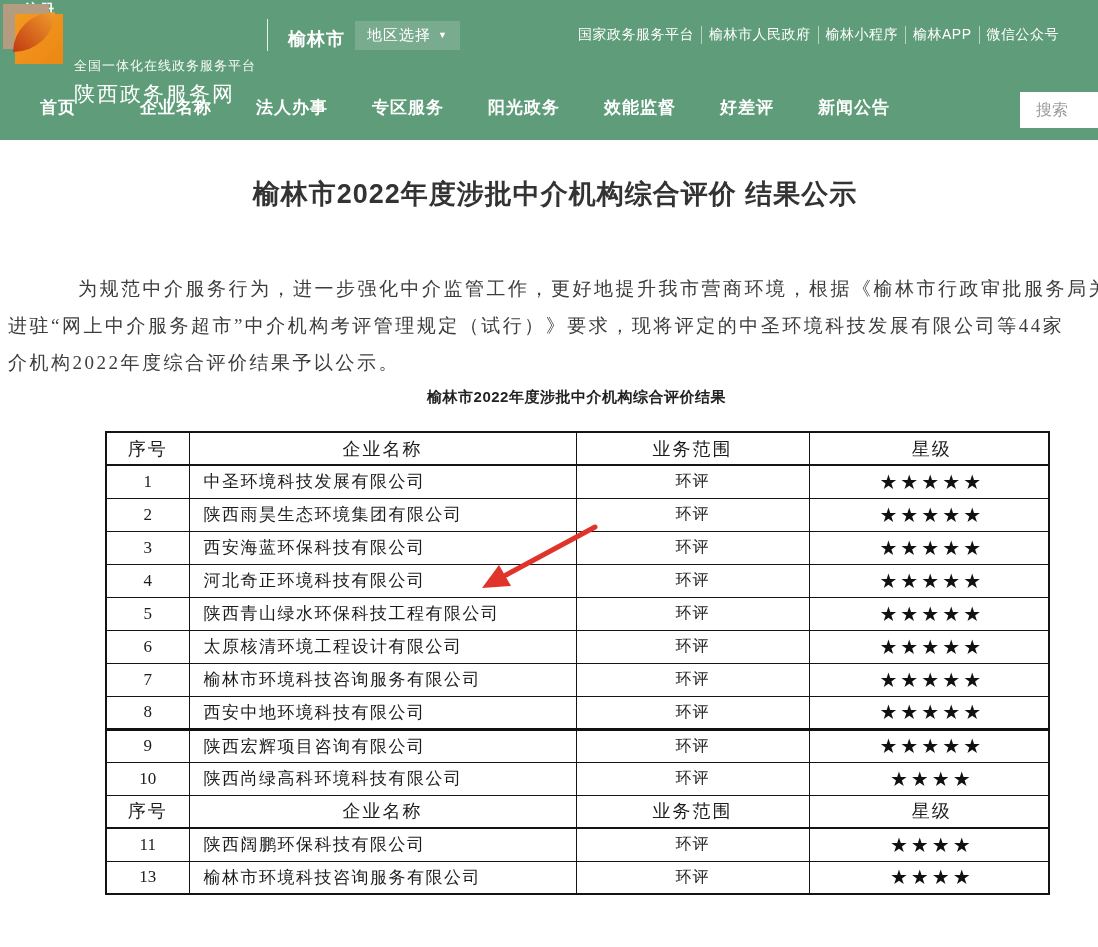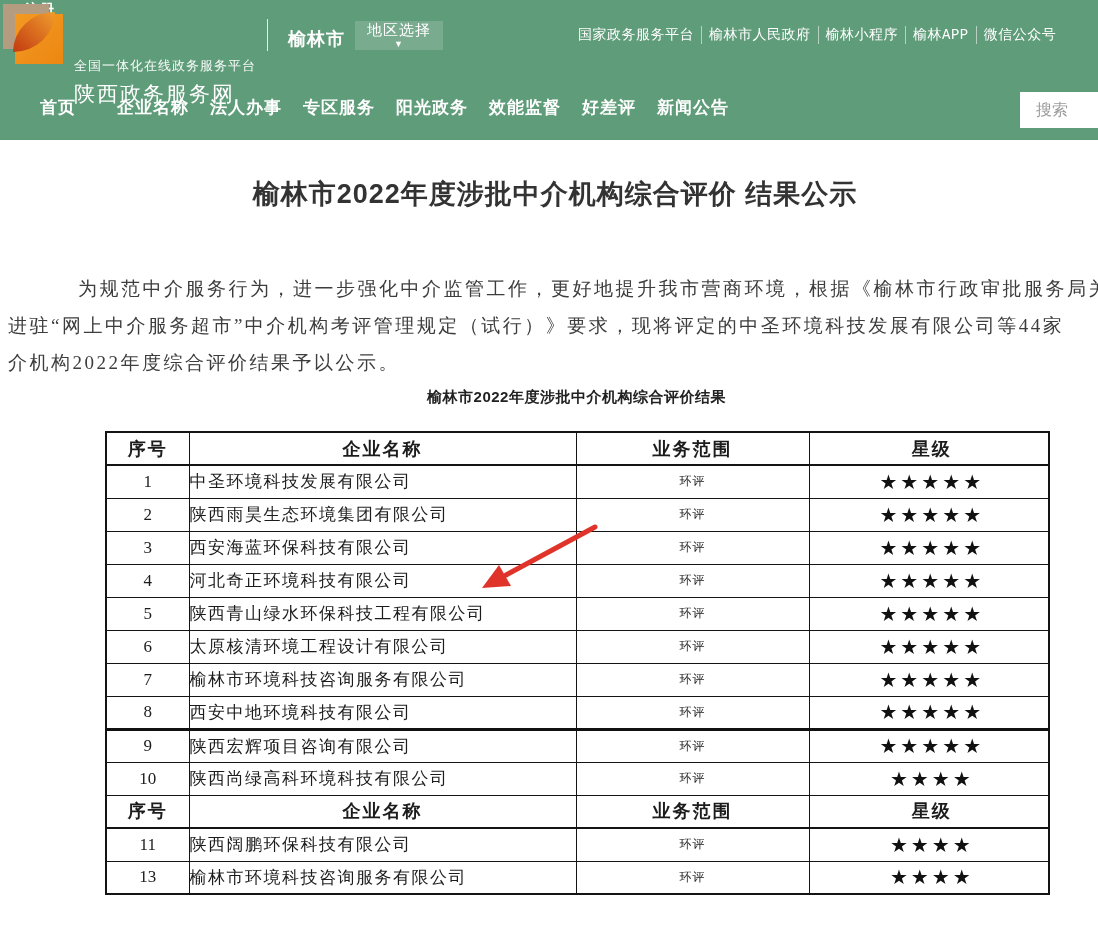--- a/index.html
+++ b/index.html
@@ -24,36 +24,36 @@
   .brand-platform { font-size:13px; letter-spacing:1px; opacity:.96; }
   .brand-site { font-size:21px; font-weight:500; letter-spacing:2px; margin-top:5px; }
 
   .head-divider { position:absolute; left:267px; top:19px; width:1px; height:32px;
     background:rgba(255,255,255,.85); }
   .city-name { position:absolute; left:288px; top:27px; color:#fff; font-size:18px;
     font-weight:600; letter-spacing:1px; }
 
   .region-btn { position:absolute; left:355px; top:21px; height:29px; padding:0 12px;
     background:var(--button_green,#79ab8f); border:none; color:#fff; font-size:15px;
-    letter-spacing:1px; display:flex; align-items:center; cursor:pointer;
-    font-family:inherit;flex-direction:column; }
+    letter-spacing:1px; display:flex; align-items:center; gap:7px; cursor:pointer;
+    font-family:inherit; }
   .region-btn .caret { font-size:9px; line-height:1; }
 
   .top-links { position:absolute; left:578px; top:26px; white-space:nowrap;
     display:flex; align-items:center; }
   .top-links a { color:#fff; font-size:14px; text-decoration:none; padding:0 7px;
-    letter-spacing:.5px;font-family:Liberation Mono, monospace; }
+    letter-spacing:.5px; }
   .top-links a:first-child { padding-left:0; }
   .top-links a + a { border-left:1px solid rgba(255,255,255,.55); }
   .register-link { color:#fff; font-size:14px; font-weight:600; text-decoration:none;
     margin-left:25px; letter-spacing:1px; }
 
   
   .main-nav { position:absolute; left:0; top:75px; width:1098px; height:65px;
-    display:flex; align-items:center; gap:21px; padding-left:40px; }
+    display:flex; align-items:center; gap:44px; padding-left:40px; }
   .main-nav a { color:#fff; font-size:17px; font-weight:600; text-decoration:none;
     letter-spacing:1px; white-space:nowrap; }
   .main-nav a:first-child { margin-right:20px; }
   .main-nav a:last-child { }
 
   .search-box { position:absolute; left:1020px; top:92px; width:110px; height:36px;
     background:#fff; }
   .search-box input { width:100%; height:100%; border:none; outline:none;
     padding-left:16px; font-size:16px; color:#333; font-family:inherit;
     background:transparent; }
@@ -75,30 +75,30 @@
     letter-spacing:.5px; }
 
   
   .eval-table { position:absolute; left:105px; top:431px; width:943px;
     border-collapse:collapse; table-layout:fixed;
     font-family:"Liberation Serif", serif; }
   .eval-table th, .eval-table td { border:1px solid #141414; height:33px;
     text-align:center; vertical-align:middle; color:#1c1c1c; overflow:hidden;
     white-space:nowrap; }
   .eval-table { border:2px solid #141414; }
-  .eval-table th { font-size:18px; font-weight:700; letter-spacing:2px;
+  .eval-table th { font-size:18px; font-weight:400; letter-spacing:2px;
     border-bottom-width:2px;margin-top:8px; }
   .eval-table .c0 { width:83px; }
   .eval-table .c1 { width:387px; }
   .eval-table .c2 { width:233px; }
   .eval-table .c3 { width:240px;padding-left:6px; }
   .eval-table td.c0 { font-size:17px; }
-  .eval-table td.c1 { text-align:left; font-size:17px;
+  .eval-table td.c1 { text-align:left; padding-left:14px; font-size:17px;
     letter-spacing:1.5px; }
-  .eval-table td.c2 { font-size:12px; letter-spacing:1px; }
+  .eval-table td.c2 { font-size:16px; letter-spacing:1px; }
   .eval-table td.c3 { font-family:"DejaVu Sans", sans-serif; font-size:20px;
     letter-spacing:3px; color:var(--star_black,#111); font-weight:700; }
   .eval-table tr.thick-top th, .eval-table tr.thick-top td { border-top:3px solid #111; }
 
   .arrow-annotation { position:absolute; left:445px; top:515px; width:180px;
     height:90px; pointer-events:none; }
 </style>
 </head>
 <body>
 

